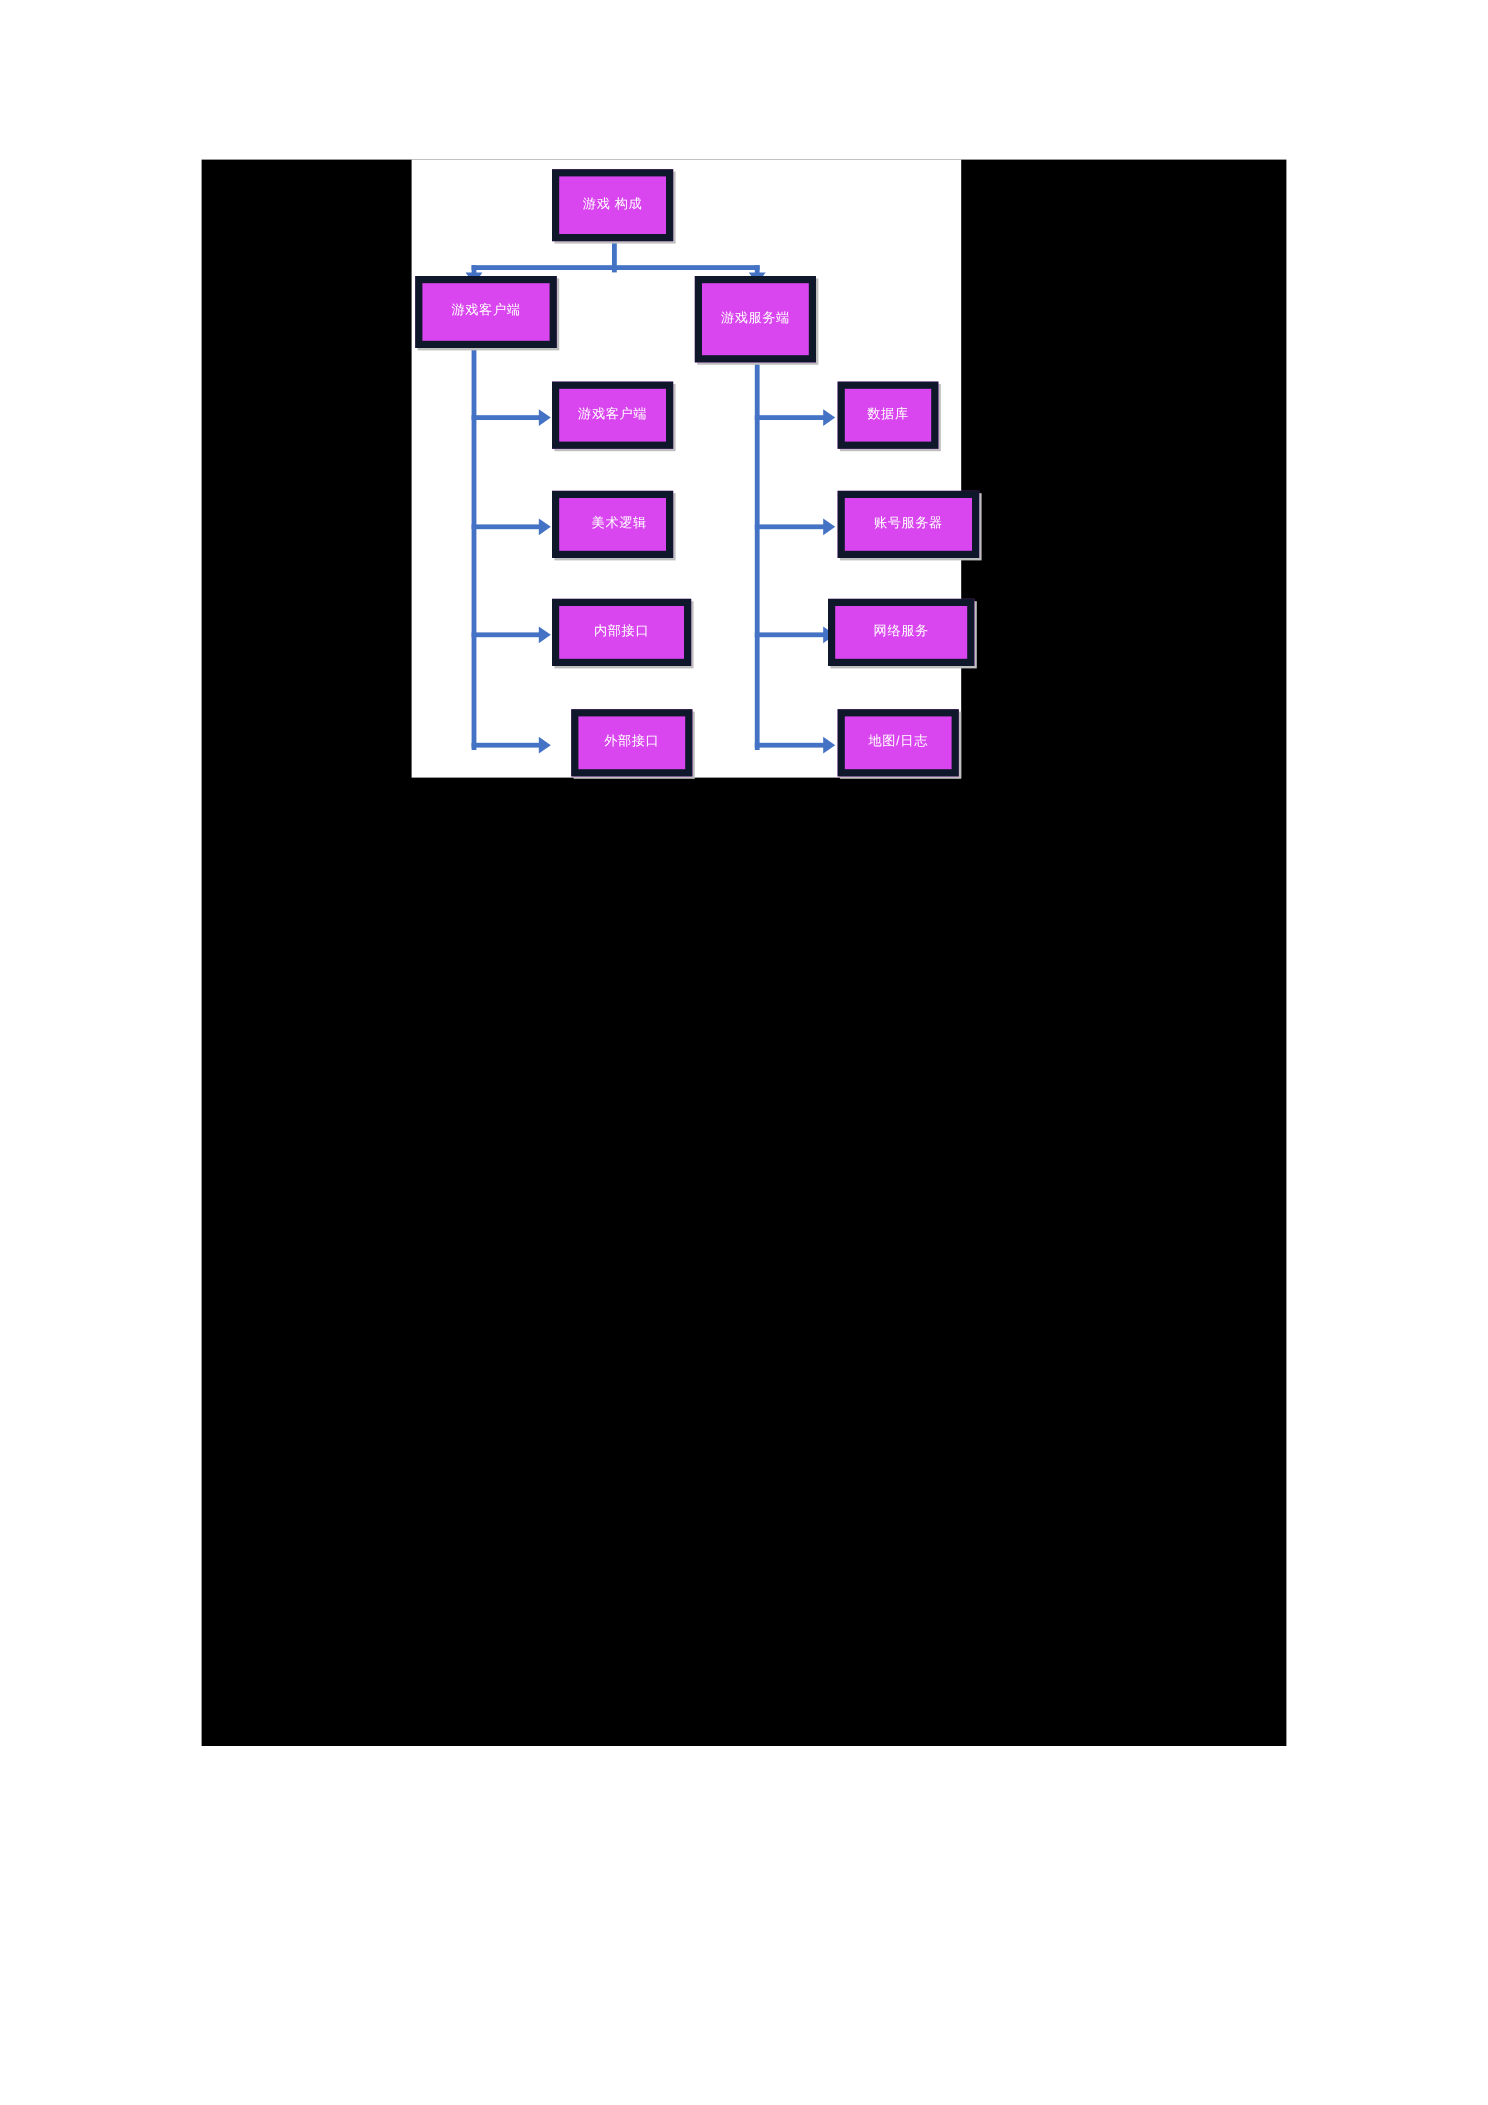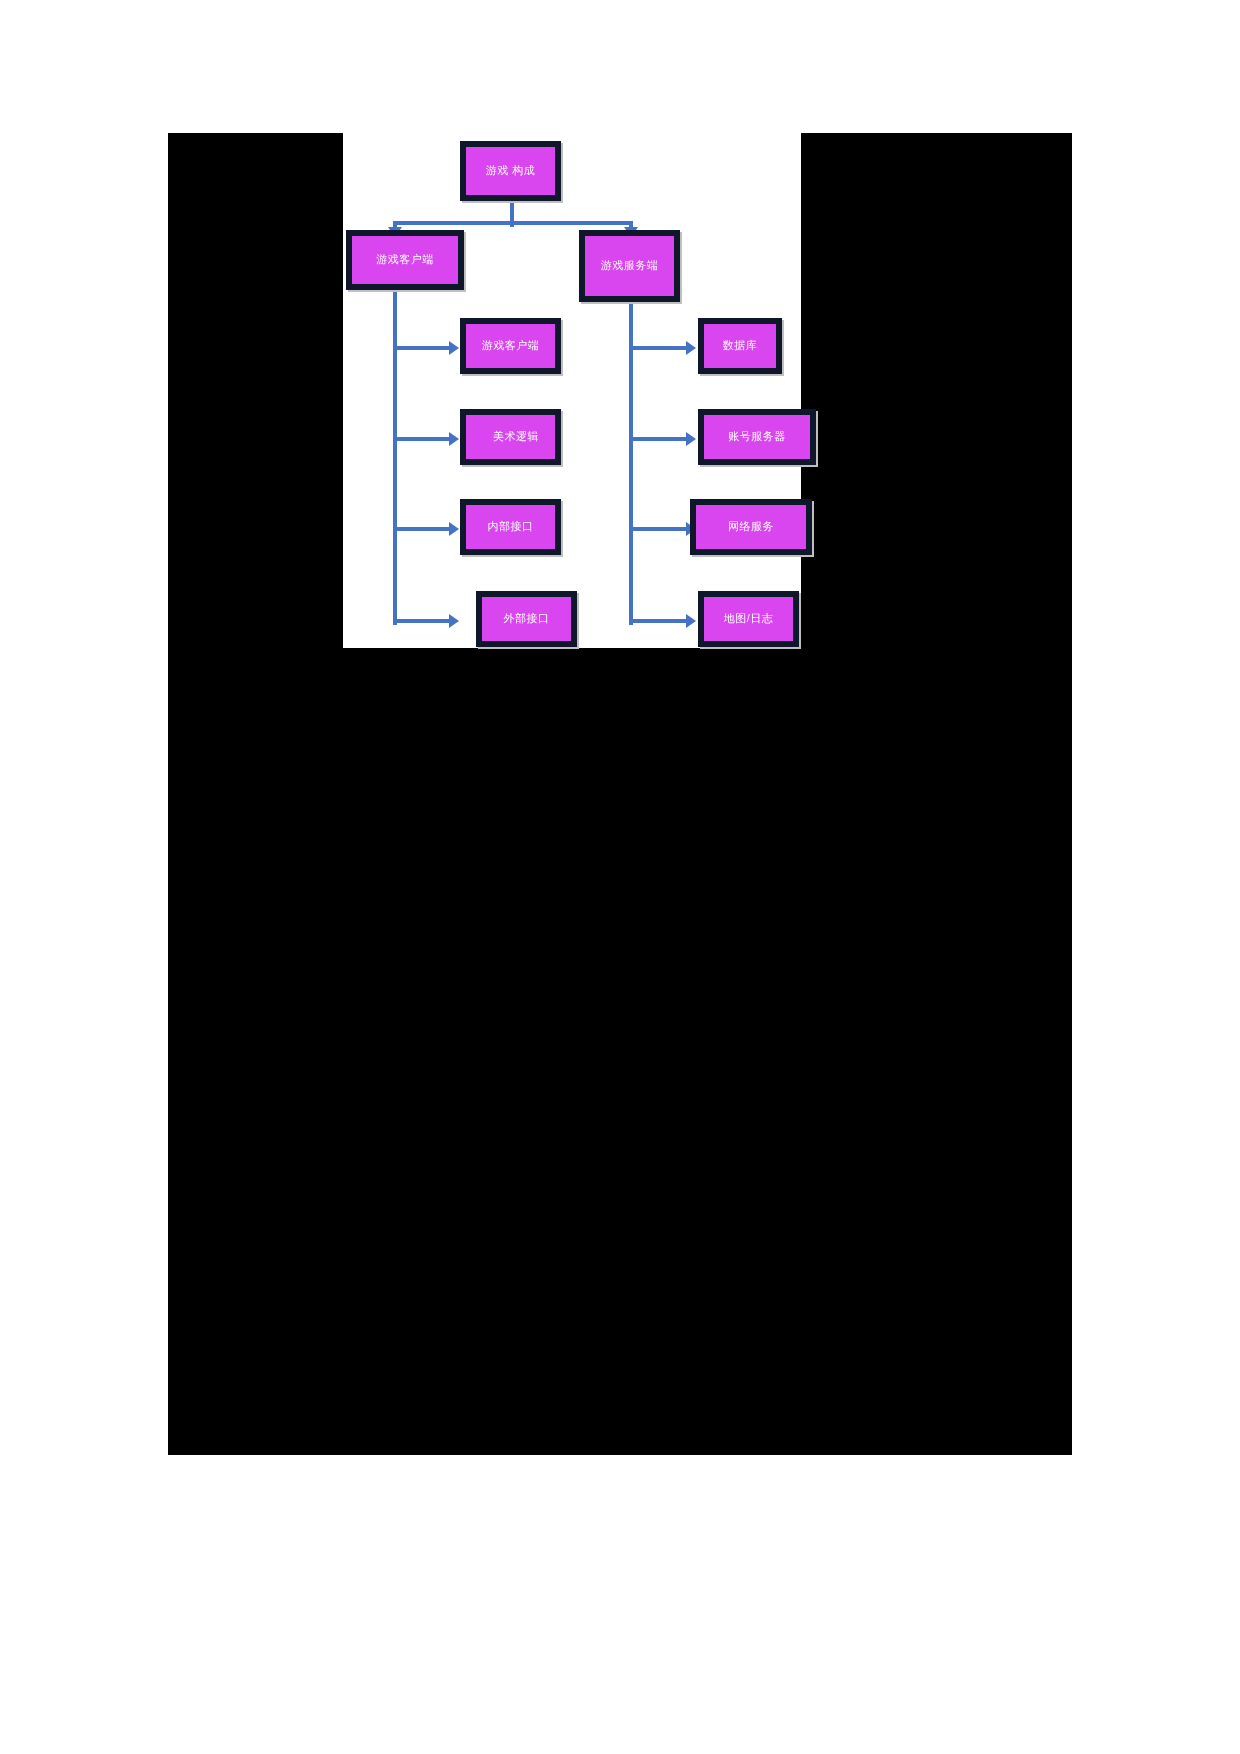--- a/index.html
+++ b/index.html
@@ -90,21 +90,21 @@
     <div class="arrow-right" style="left:343px;top:481px;"></div>
 
     <div class="node" style="left:117px;top:8px;width:101px;height:60px;">游戏 构成</div>
 
     <div class="node" style="left:3px;top:97px;width:118px;height:60px;">游戏客户端</div>
 
     <div class="node" style="left:236px;top:97px;width:101px;height:72px;">游戏服务端</div>
 
     <div class="node" style="left:117px;top:185px;width:101px;height:56px;">游戏客户端</div>
     <div class="node" style="left:117px;top:276px;width:101px;height:56px;padding-left:11px;">美术逻辑</div>
-    <div class="node" style="left:117px;top:366px;width:101px;height:56px;">内部接口</div>
+    <div class="node" style="left:117px;top:366px;width:116px;height:56px;">内部接口</div>
     <div class="node" style="left:117px;top:458px;width:101px;height:56px;margin-left:16px;">外部接口</div>
 
     <div class="node" style="left:355px;top:185px;width:84px;height:56px;">数据库</div>
     <div class="node" style="left:355px;top:276px;width:118px;height:56px;">账号服务器</div>
     <div class="node" style="left:347px;top:366px;width:122px;height:56px;">网络服务</div>
     <div class="node" style="left:355px;top:458px;width:101px;height:56px;">地图/日志</div>
 
   </div>
 </div>
 

